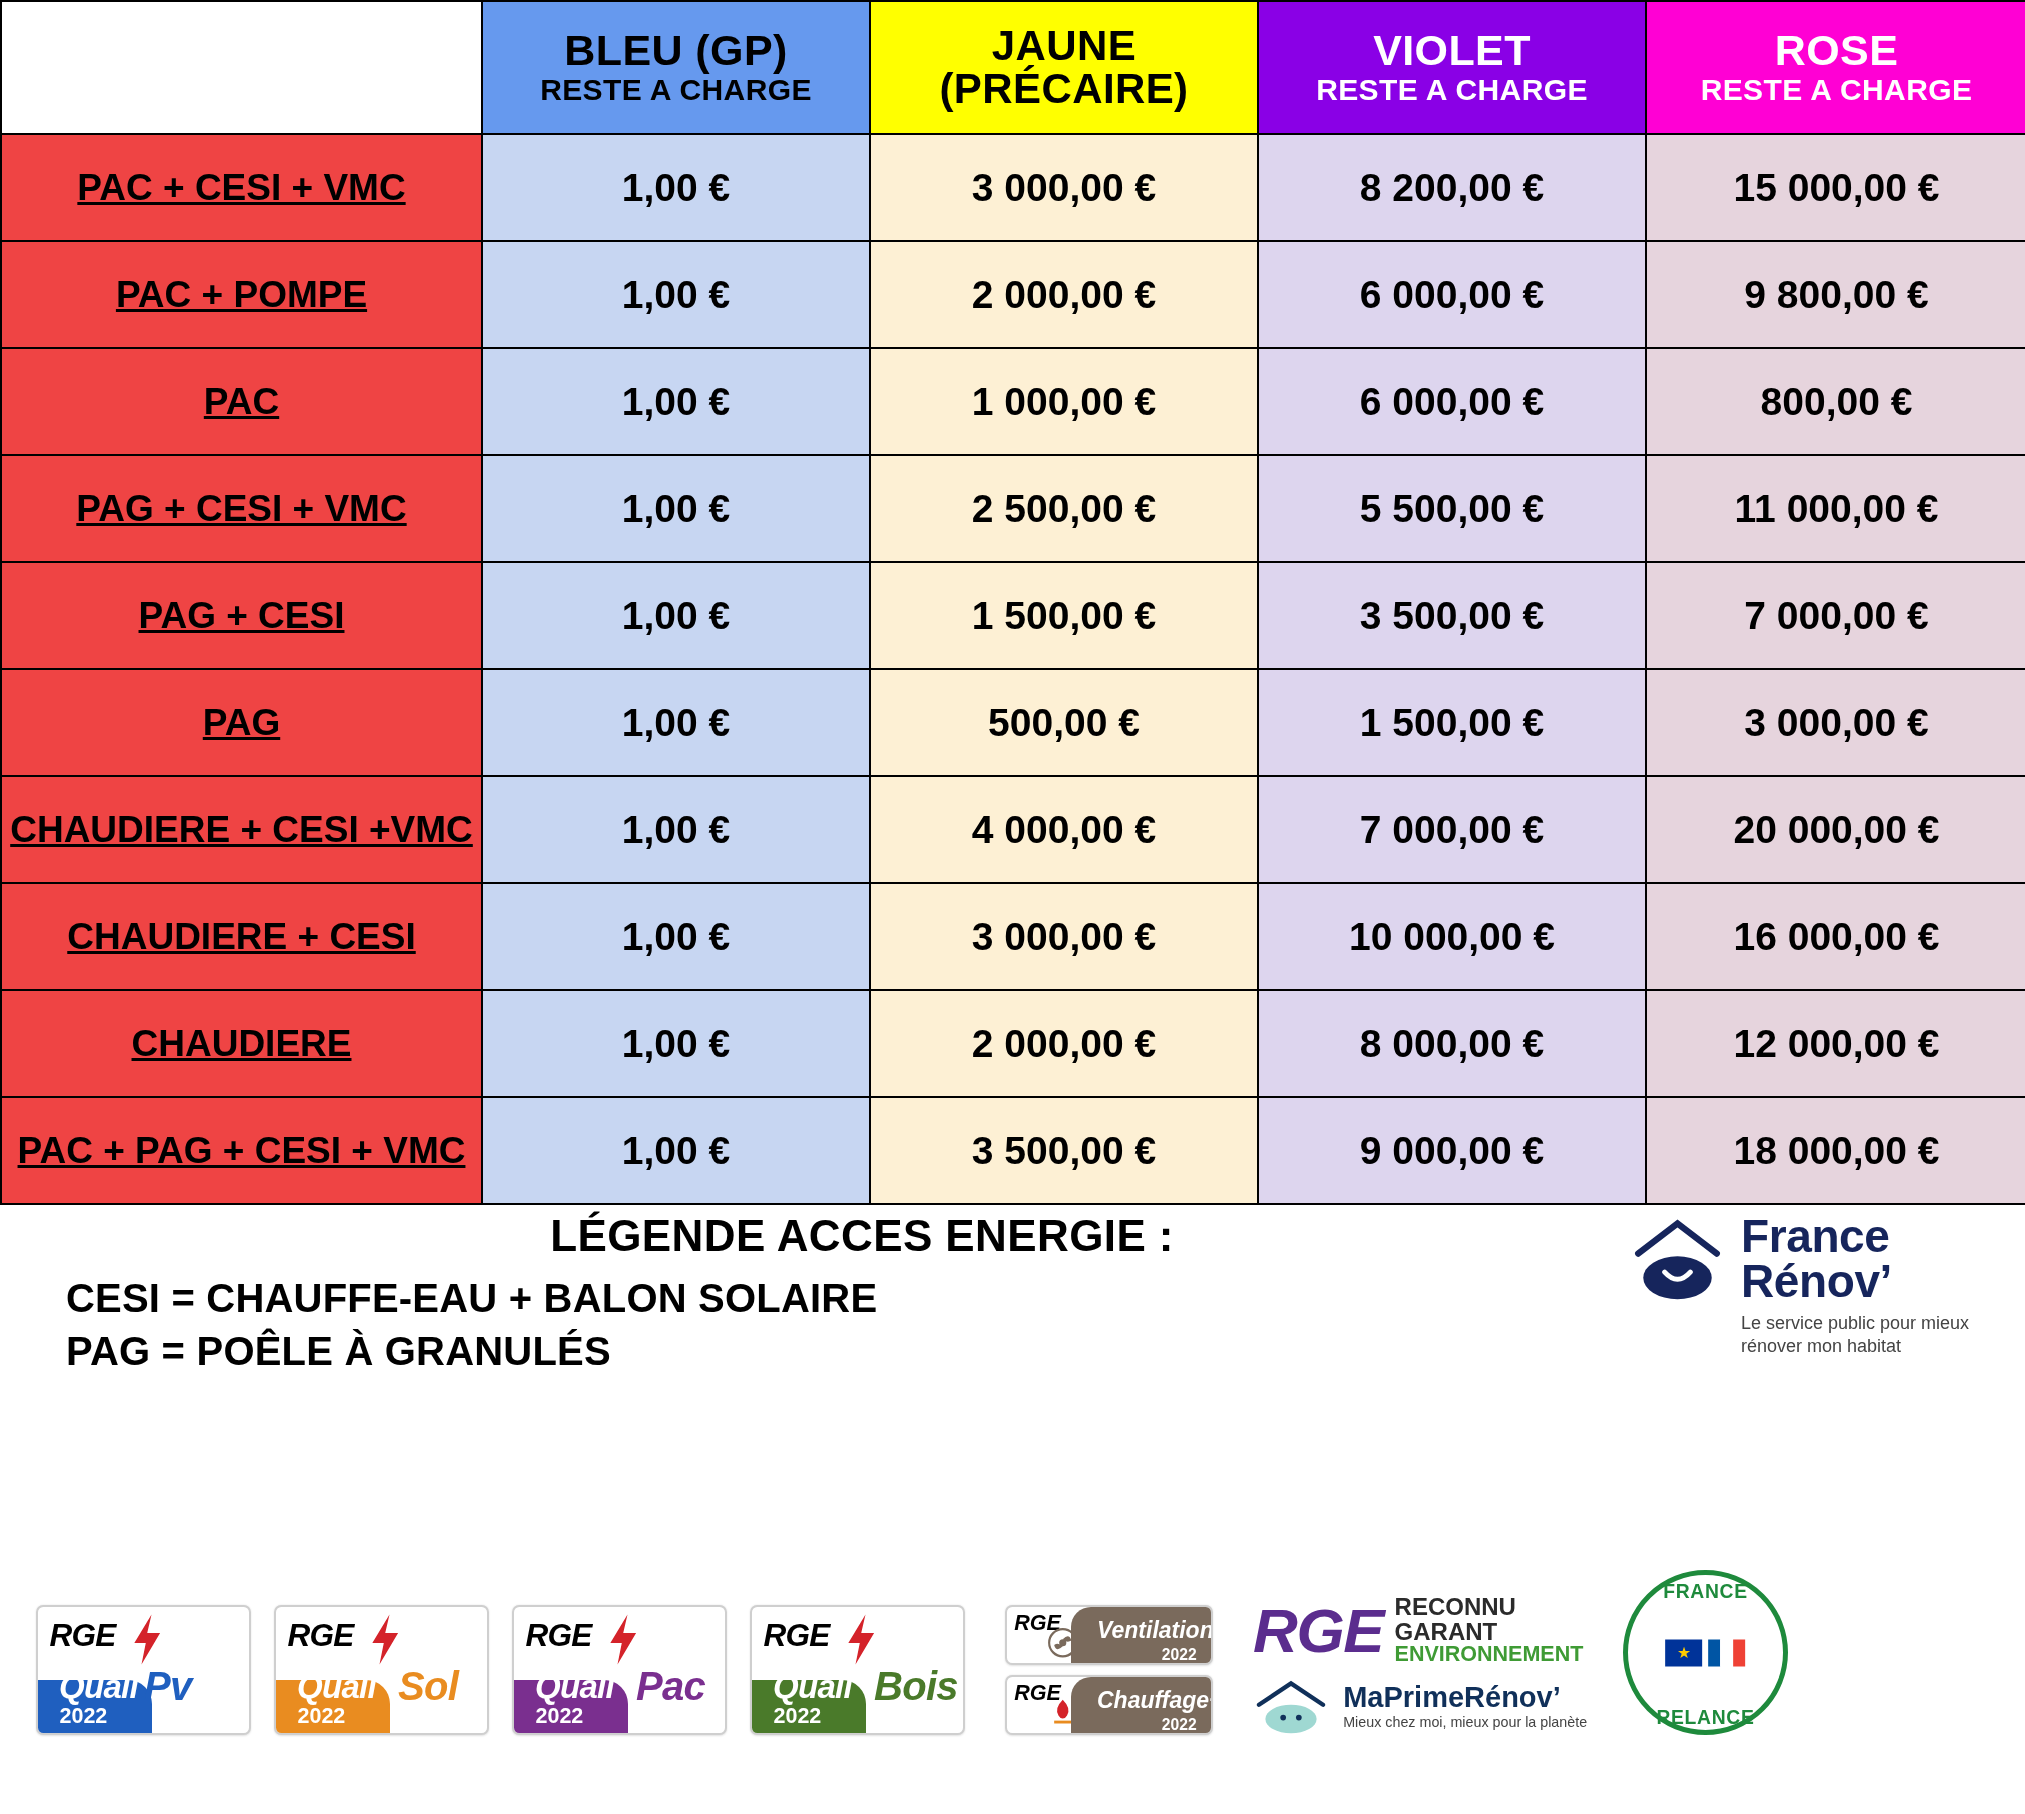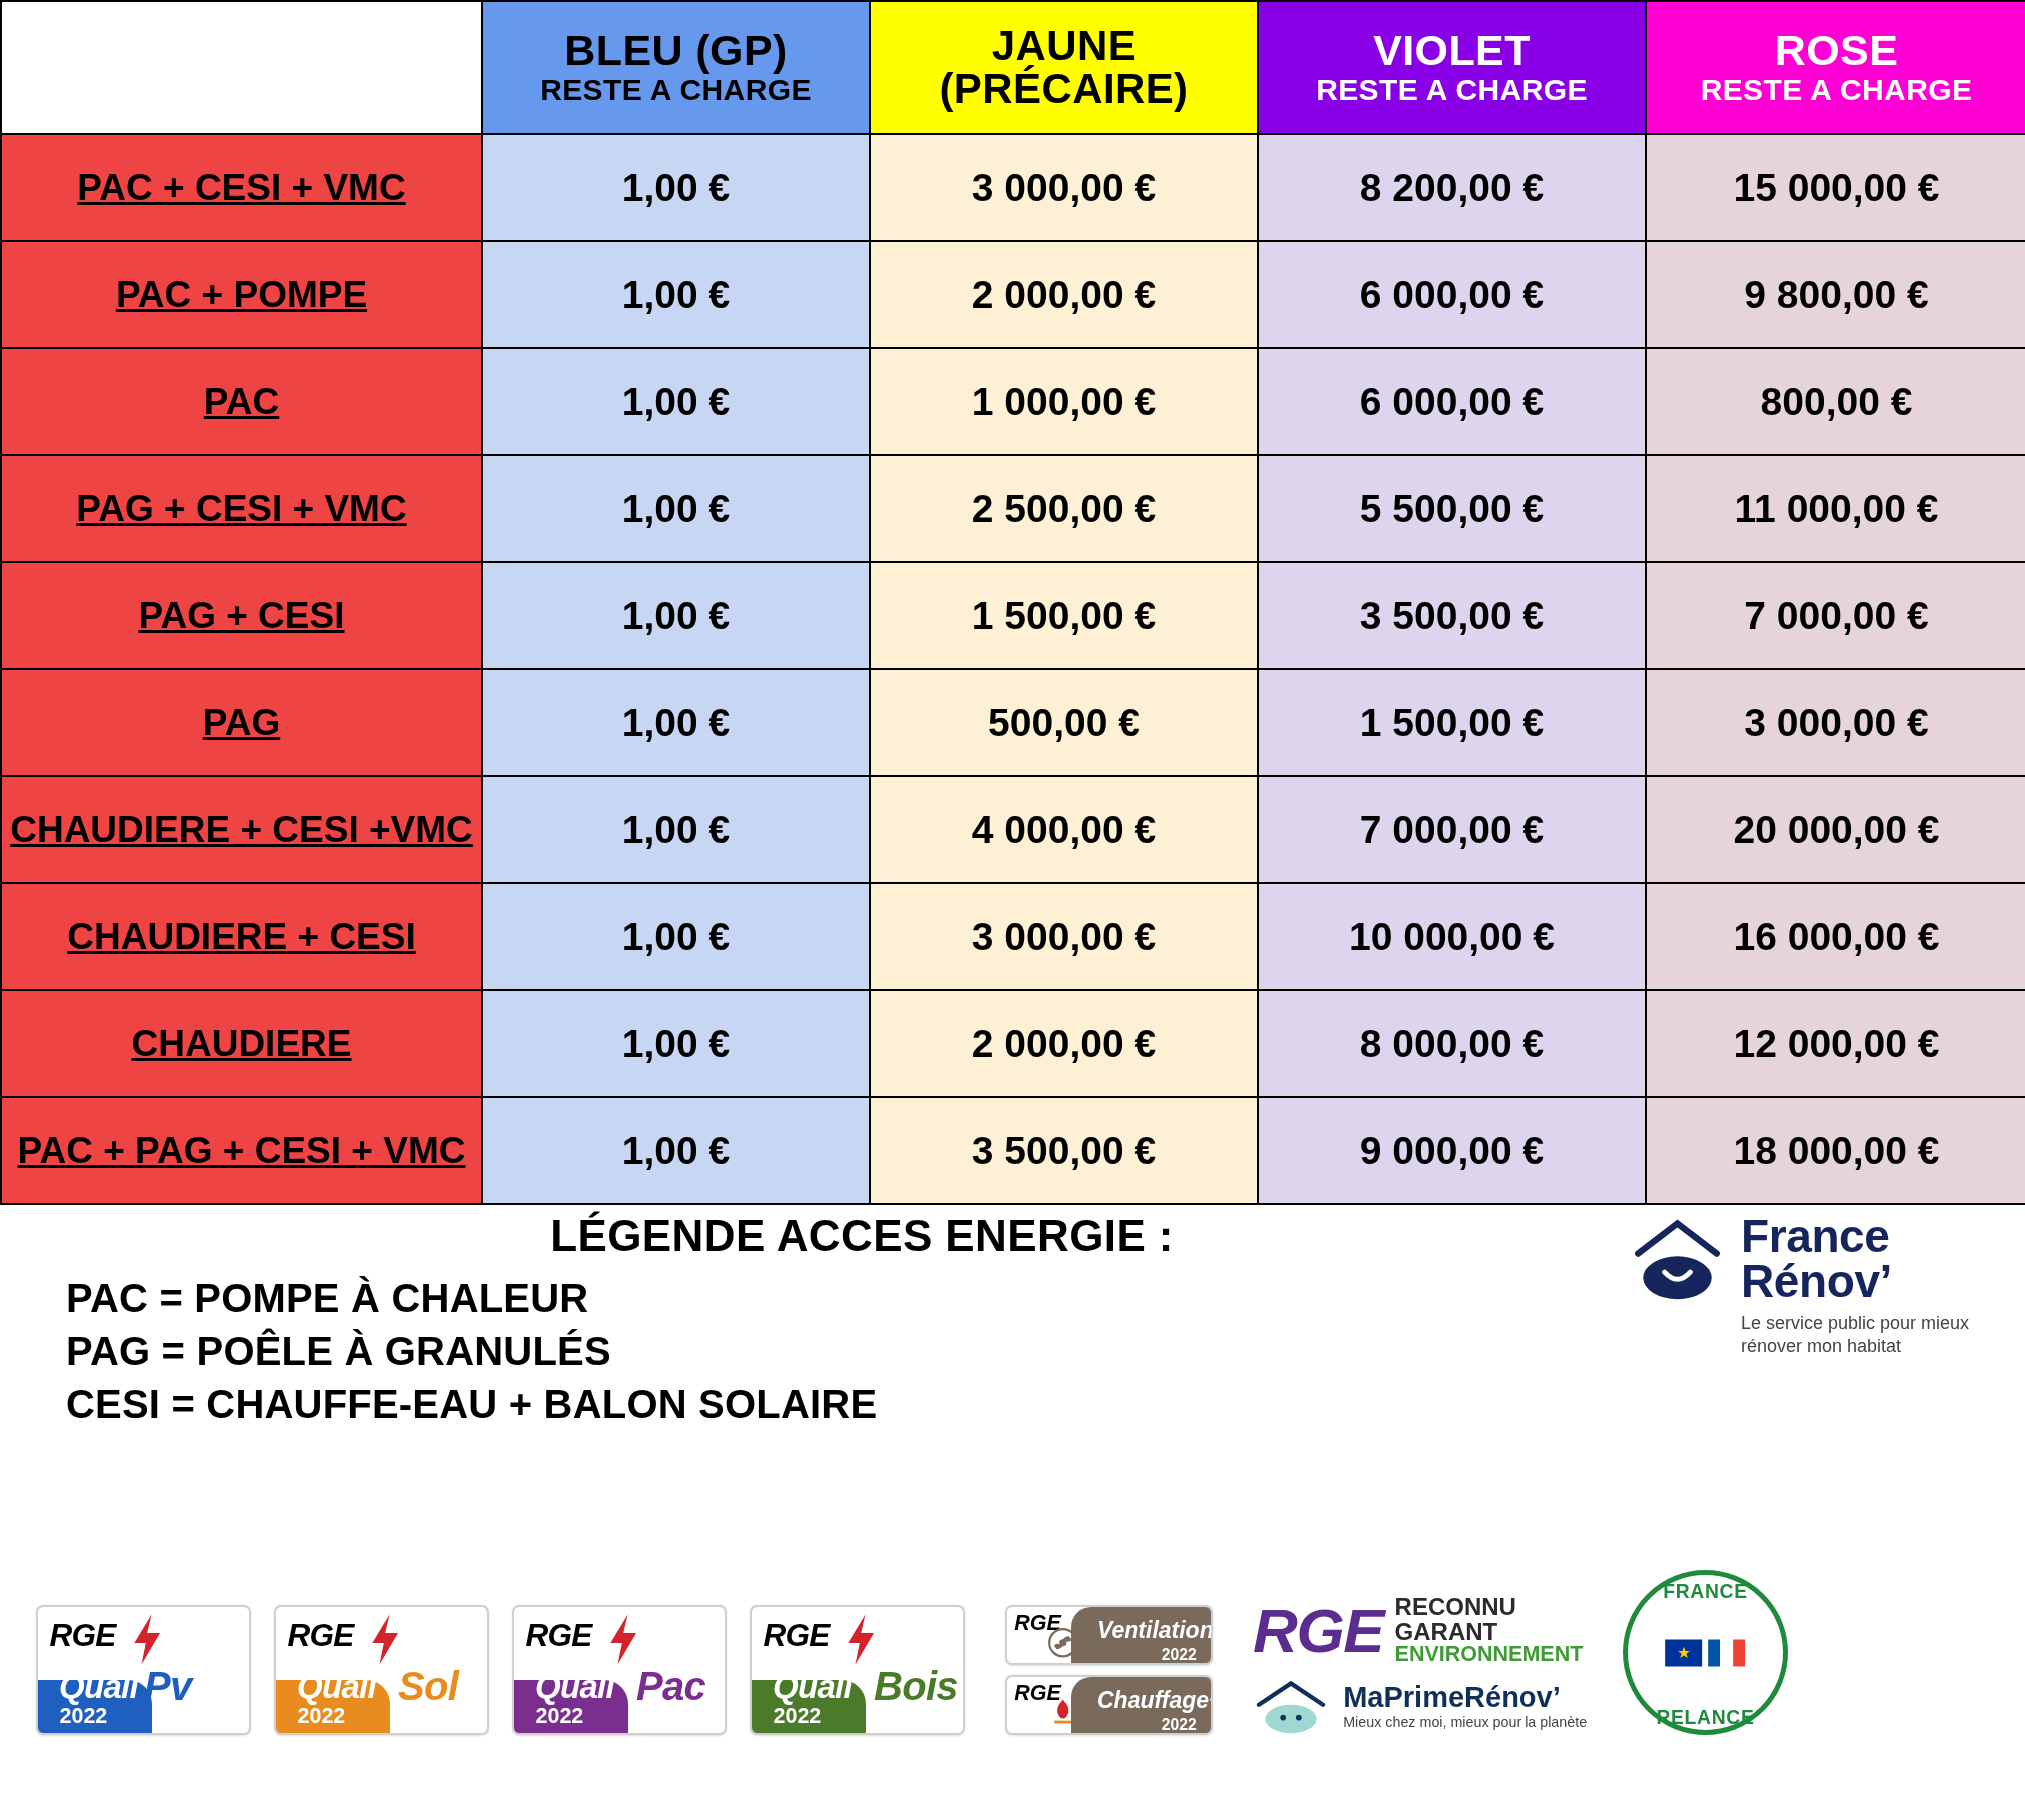--- a/index.html
+++ b/index.html
@@ -403,23 +403,22 @@
         <td class="v-rose">18 000,00 €</td>
       </tr>
     </tbody>
   </table>
 
   <div class="legend-area">
 
     <div class="legend-title">LÉGENDE ACCES ENERGIE :</div>
 
     <div class="legend-lines">
-      <div>PAC = POMPE À CHALEUR</div>
+      <div>CESI = CHAUFFE-EAU + BALON SOLAIRE</div>
       <div>PAG = POÊLE À GRANULÉS</div>
-      <div>CESI = CHAUFFE-EAU + BALON SOLAIRE</div>
     </div>
 
     <div class="france-renov">
       <div class="fr-top">
         <div class="fr-mark">
           <svg width="107" height="93" viewBox="0 0 150 130">
             <path d="M20 58 L75 16 L130 58" fill="none" stroke="#16255c" stroke-width="9" stroke-linecap="round"></path>
             <ellipse cx="75" cy="92" rx="48" ry="30" fill="#16255c"></ellipse>
             <path d="M57 84 q18 20 36 0" fill="none" stroke="#ffffff" stroke-width="7" stroke-linecap="round"></path>
           </svg>

